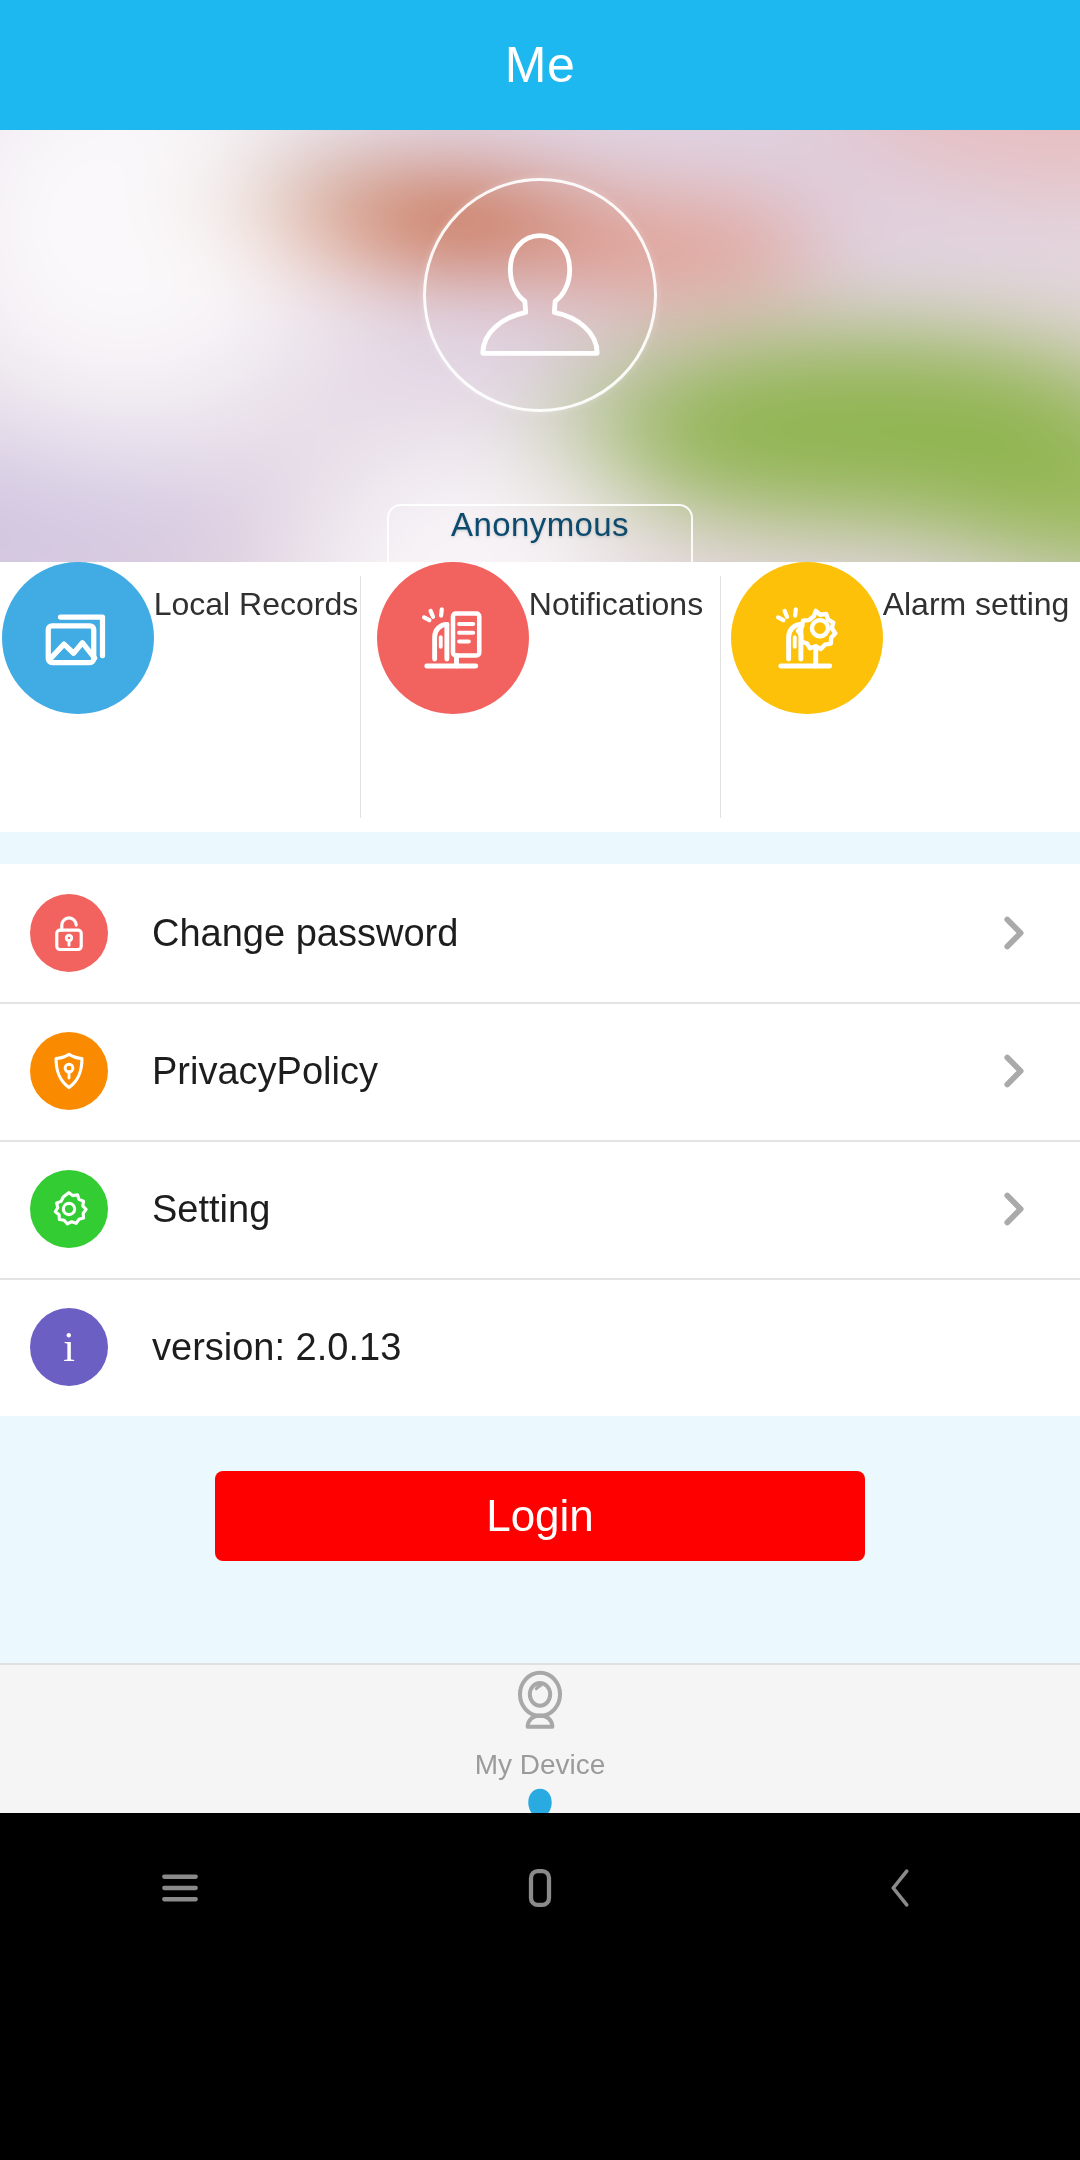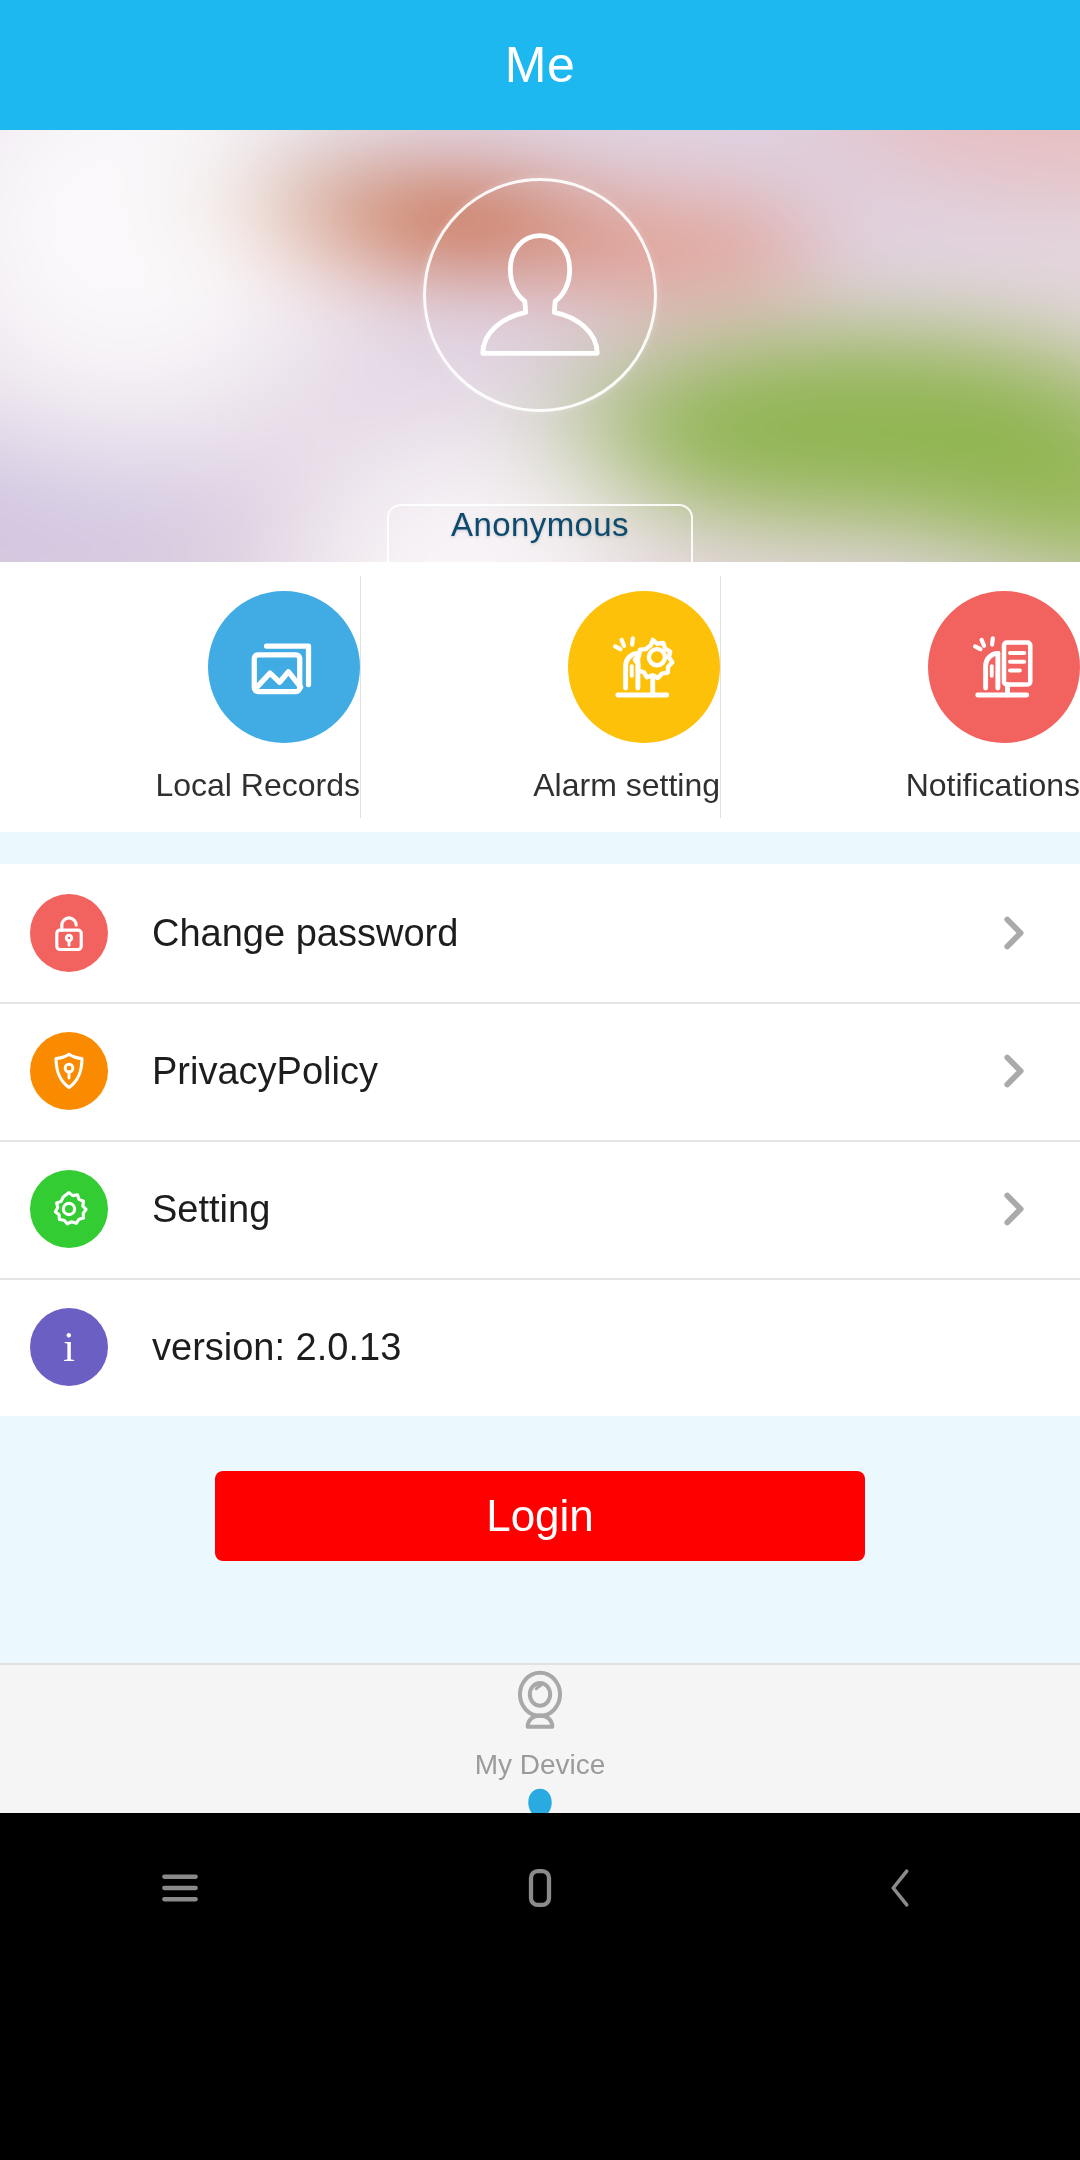--- a/index.html
+++ b/index.html
@@ -51,21 +51,21 @@
     border-radius:14px; display:flex; align-items:flex-start; justify-content:center;
     color:#0c4a6e; font-size:33px; letter-spacing:.4px;
     text-shadow:0 1px 3px rgba(0,0,0,.18);
   }
 
   
   .quick{
     display:flex; background:#fff; height:270px;
   }
   .quick-cell{
-    flex:1; display:flex; flex-direction:column; align-items:flex-end; justify-content:center;
+    flex:1; display:flex; flex-direction:row; align-items:flex-start; justify-content:center;
     position:relative;
   }
   .quick-cell + .quick-cell::before{
     content:""; position:absolute; left:0; top:14px; bottom:14px; width:1px; background:#E2E2E2;
   }
   .qi{ width:152px; height:152px; border-radius:50%;
        display:flex; align-items:center; justify-content:center; }
   .qi svg{ width:84px; height:84px; }
   .quick-label{ margin-top:24px; font-size:32px; color:#303030; }
 
@@ -144,54 +144,54 @@
 
     <div class="quick-cell">
       <div class="qi" style="background:#41ABE4">
         <svg viewBox="0 0 48 48" fill="none">
           <path d="M14 12h24v22" stroke="#fff" stroke-width="3" stroke-linecap="round" stroke-linejoin="round"></path>
           <rect x="7" y="17" width="26" height="21" rx="2.2" stroke="#fff" stroke-width="3"></rect>
           <path d="M8.5 35.5l7.5-8 5.5 5.2 5-6 7 8.8" stroke="#fff" stroke-width="3" stroke-linecap="round" stroke-linejoin="round"></path>
         </svg>
       </div>
       <div class="quick-label">Local Records</div>
+    </div>
+
+    <div class="quick-cell">
+      <div class="qi" style="background:#F2635F">
+        <svg viewBox="0 0 48 48" fill="none">
+          <path d="M13.5 36V23.5c0-4.1 3.2-7.3 7-7.3" stroke="#fff" stroke-width="2.8" stroke-linecap="round"></path>
+          <path d="M20.5 16.2V36" stroke="#fff" stroke-width="2.8" stroke-linecap="round"></path>
+          <path d="M17 23.5v5.5" stroke="#fff" stroke-width="2.2" stroke-linecap="round"></path>
+          <path d="M9 40h28" stroke="#fff" stroke-width="2.8" stroke-linecap="round"></path>
+          <path d="M26 34v6" stroke="#fff" stroke-width="2.8" stroke-linecap="round"></path>
+          <path d="M11.2 8.5l1.4 3.4M7.5 12.2l3 1.6M17.6 7.6l-.4 3.6" stroke="#fff" stroke-width="2.4" stroke-linecap="round"></path>
+          <rect x="24" y="10" width="15" height="24" rx="1.6" stroke="#fff" stroke-width="2.6"></rect>
+          <path d="M27.5 16h8M27.5 21h8M27.5 26h5.5" stroke="#fff" stroke-width="2.4" stroke-linecap="round"></path>
+        </svg>
+      </div>
+      <div class="quick-label">Notifications</div>
     </div>
 
     <div class="quick-cell">
       <div class="qi" style="background:#FCC108">
         <svg viewBox="0 0 48 48" fill="none">
           <path d="M13.5 36V23.5c0-4.1 3.2-7.3 7-7.3" stroke="#fff" stroke-width="2.8" stroke-linecap="round"></path>
           <path d="M20.5 16.2V36" stroke="#fff" stroke-width="2.8" stroke-linecap="round"></path>
           <path d="M17 23.5v5.5" stroke="#fff" stroke-width="2.2" stroke-linecap="round"></path>
           <path d="M9 40h28" stroke="#fff" stroke-width="2.8" stroke-linecap="round"></path>
           <path d="M29 30v10" stroke="#fff" stroke-width="2.8" stroke-linecap="round"></path>
           <path d="M11.2 8.5l1.4 3.4M7.5 12.2l3 1.6M17.6 7.6l-.4 3.6" stroke="#fff" stroke-width="2.4" stroke-linecap="round"></path>
           <path d="M29 8.5l2.6 2.2 3.4-.5 1 3.3 3 1.7-.8 3.3 2 2.8-2.4 2.5-.2 3.4-3.4.6-2.3 2.5-3-1.6-3.2 1.2-1.8-2.9-3.3-1 .2-3.4-2-2.7 2.4-2.4.5-3.4 3.4-.3 2.9-2.4z" stroke="#fff" stroke-width="2.5" stroke-linejoin="round"></path>
           <circle cx="31.4" cy="18.4" r="4.6" stroke="#fff" stroke-width="2.5"></circle>
         </svg>
       </div>
       <div class="quick-label">Alarm setting</div>
     </div>
 
-    <div class="quick-cell">
-      <div class="qi" style="background:#F2635F">
-        <svg viewBox="0 0 48 48" fill="none">
-          <path d="M13.5 36V23.5c0-4.1 3.2-7.3 7-7.3" stroke="#fff" stroke-width="2.8" stroke-linecap="round"></path>
-          <path d="M20.5 16.2V36" stroke="#fff" stroke-width="2.8" stroke-linecap="round"></path>
-          <path d="M17 23.5v5.5" stroke="#fff" stroke-width="2.2" stroke-linecap="round"></path>
-          <path d="M9 40h28" stroke="#fff" stroke-width="2.8" stroke-linecap="round"></path>
-          <path d="M26 34v6" stroke="#fff" stroke-width="2.8" stroke-linecap="round"></path>
-          <path d="M11.2 8.5l1.4 3.4M7.5 12.2l3 1.6M17.6 7.6l-.4 3.6" stroke="#fff" stroke-width="2.4" stroke-linecap="round"></path>
-          <rect x="24" y="10" width="15" height="24" rx="1.6" stroke="#fff" stroke-width="2.6"></rect>
-          <path d="M27.5 16h8M27.5 21h8M27.5 26h5.5" stroke="#fff" stroke-width="2.4" stroke-linecap="round"></path>
-        </svg>
-      </div>
-      <div class="quick-label">Notifications</div>
-    </div>
-
   </div>
 
   <div class="gap"></div>
 
   <div class="menu">
 
     <div class="row">
       <div class="ri" style="background:#F2635F">
         <svg viewBox="0 0 32 32" fill="none">
           <rect x="7.5" y="14" width="17" height="13.5" rx="2.2" stroke="#fff" stroke-width="2.2"></rect>

